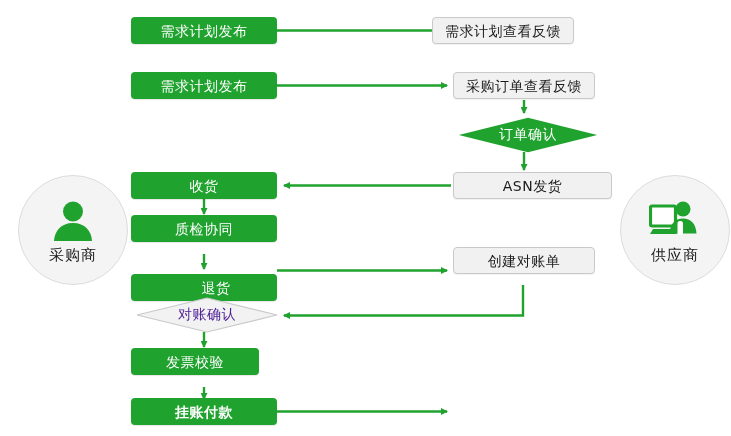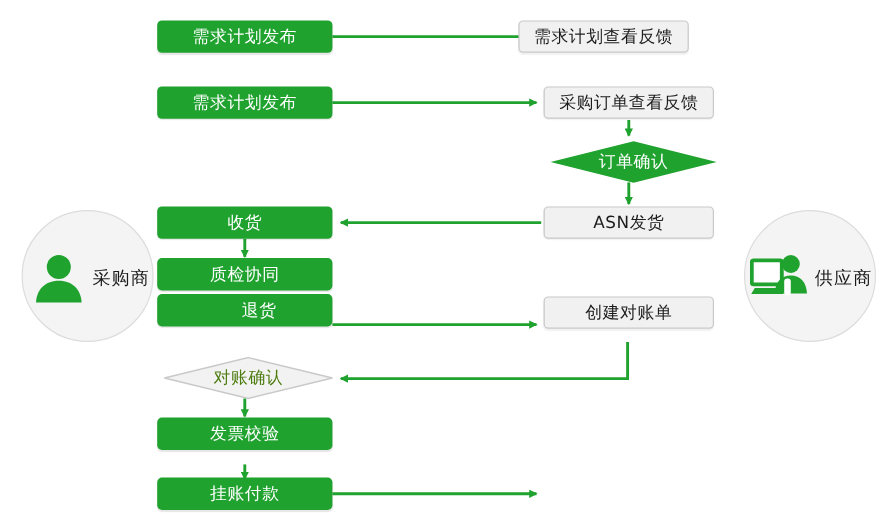--- a/index.html
+++ b/index.html
@@ -72,32 +72,32 @@
     width: 100%;
     height: 100%;
     display: flex;
     align-items: center;
     justify-content: center;
     font-size: 14px;
     letter-spacing: 0.5px;
     white-space: nowrap;
   }
   .diamond-green .dlabel { color: #ffffff; }
-  .diamond-white .dlabel { color: #4d7c0f; }
+  .diamond-white .dlabel { color: #4c1d95; }
 
   
   .actor {
     position: absolute;
     width: 108px;
     height: 108px;
     border-radius: 50%;
     background: #f4f4f4;
     border: 1px solid #dcdcdc;
     display: flex;
-    flex-direction: row;
+    flex-direction: column;
     align-items: center;
     justify-content: center;
     z-index: 3;
   }
   .actor .actor-icon {
     width: 56px;
     height: 46px;
     display: flex;
     align-items: flex-end;
     justify-content: center;
@@ -209,49 +209,49 @@
     <span>采购订单查看反馈</span>
   </div>
 
   <div class="diamond diamond-green" style="left:458px; top:117px; width:140px; height:36px;">
     <svg width="140" height="36" viewBox="0 0 140 36">
       <polygon points="70,0.8 139.2,18 70,35.2 0.8,18" fill="#1fa22e"></polygon>
     </svg>
     <div class="dlabel">订单确认</div>
   </div>
 
-  <div class="node node-gray" style="left:453px; top:172px; width:142px; height:27px;">
+  <div class="node node-gray" style="left:453px; top:172px; width:159px; height:27px;">
     <span>ASN发货</span>
   </div>
 
   <div class="node node-green" style="left:131px; top:172px; width:146px; height:27px;">
     <span>收货</span>
   </div>
 
   <div class="node node-green" style="left:131px; top:215px; width:146px; height:27px;">
     <span>质检协同</span>
   </div>
 
-  <div class="node node-green" style="left:131px; top:245px; width:146px; height:27px;padding-left:24px;">
+  <div class="node node-green" style="left:131px; top:274px; width:146px; height:27px;padding-left:24px;">
     <span>退货</span>
   </div>
 
   <div class="node node-gray" style="left:453px; top:247px; width:142px; height:27px;">
     <span>创建对账单</span>
   </div>
 
   <div class="diamond diamond-white" style="left:136px; top:297px; width:142px; height:36px;">
     <svg width="142" height="36" viewBox="0 0 142 36">
       <polygon points="71,1 141,18 71,35 1,18" fill="#f2f2f2" stroke="#c9c9c9" stroke-width="1.2"></polygon>
     </svg>
     <div class="dlabel">对账确认</div>
   </div>
 
-  <div class="node node-green" style="left:131px; top:348px; width:146px; height:27px;">
+  <div class="node node-green" style="left:131px; top:348px; width:128px; height:27px;">
     <span>发票校验</span>
   </div>
 
-  <div class="node node-green" style="left:131px; top:398px; width:146px; height:27px;">
+  <div class="node node-green" style="left:131px; top:398px; width:146px; height:27px;font-weight:bold;">
     <span>挂账付款</span>
   </div>
 
 
 </div>
 
 </body></html>

